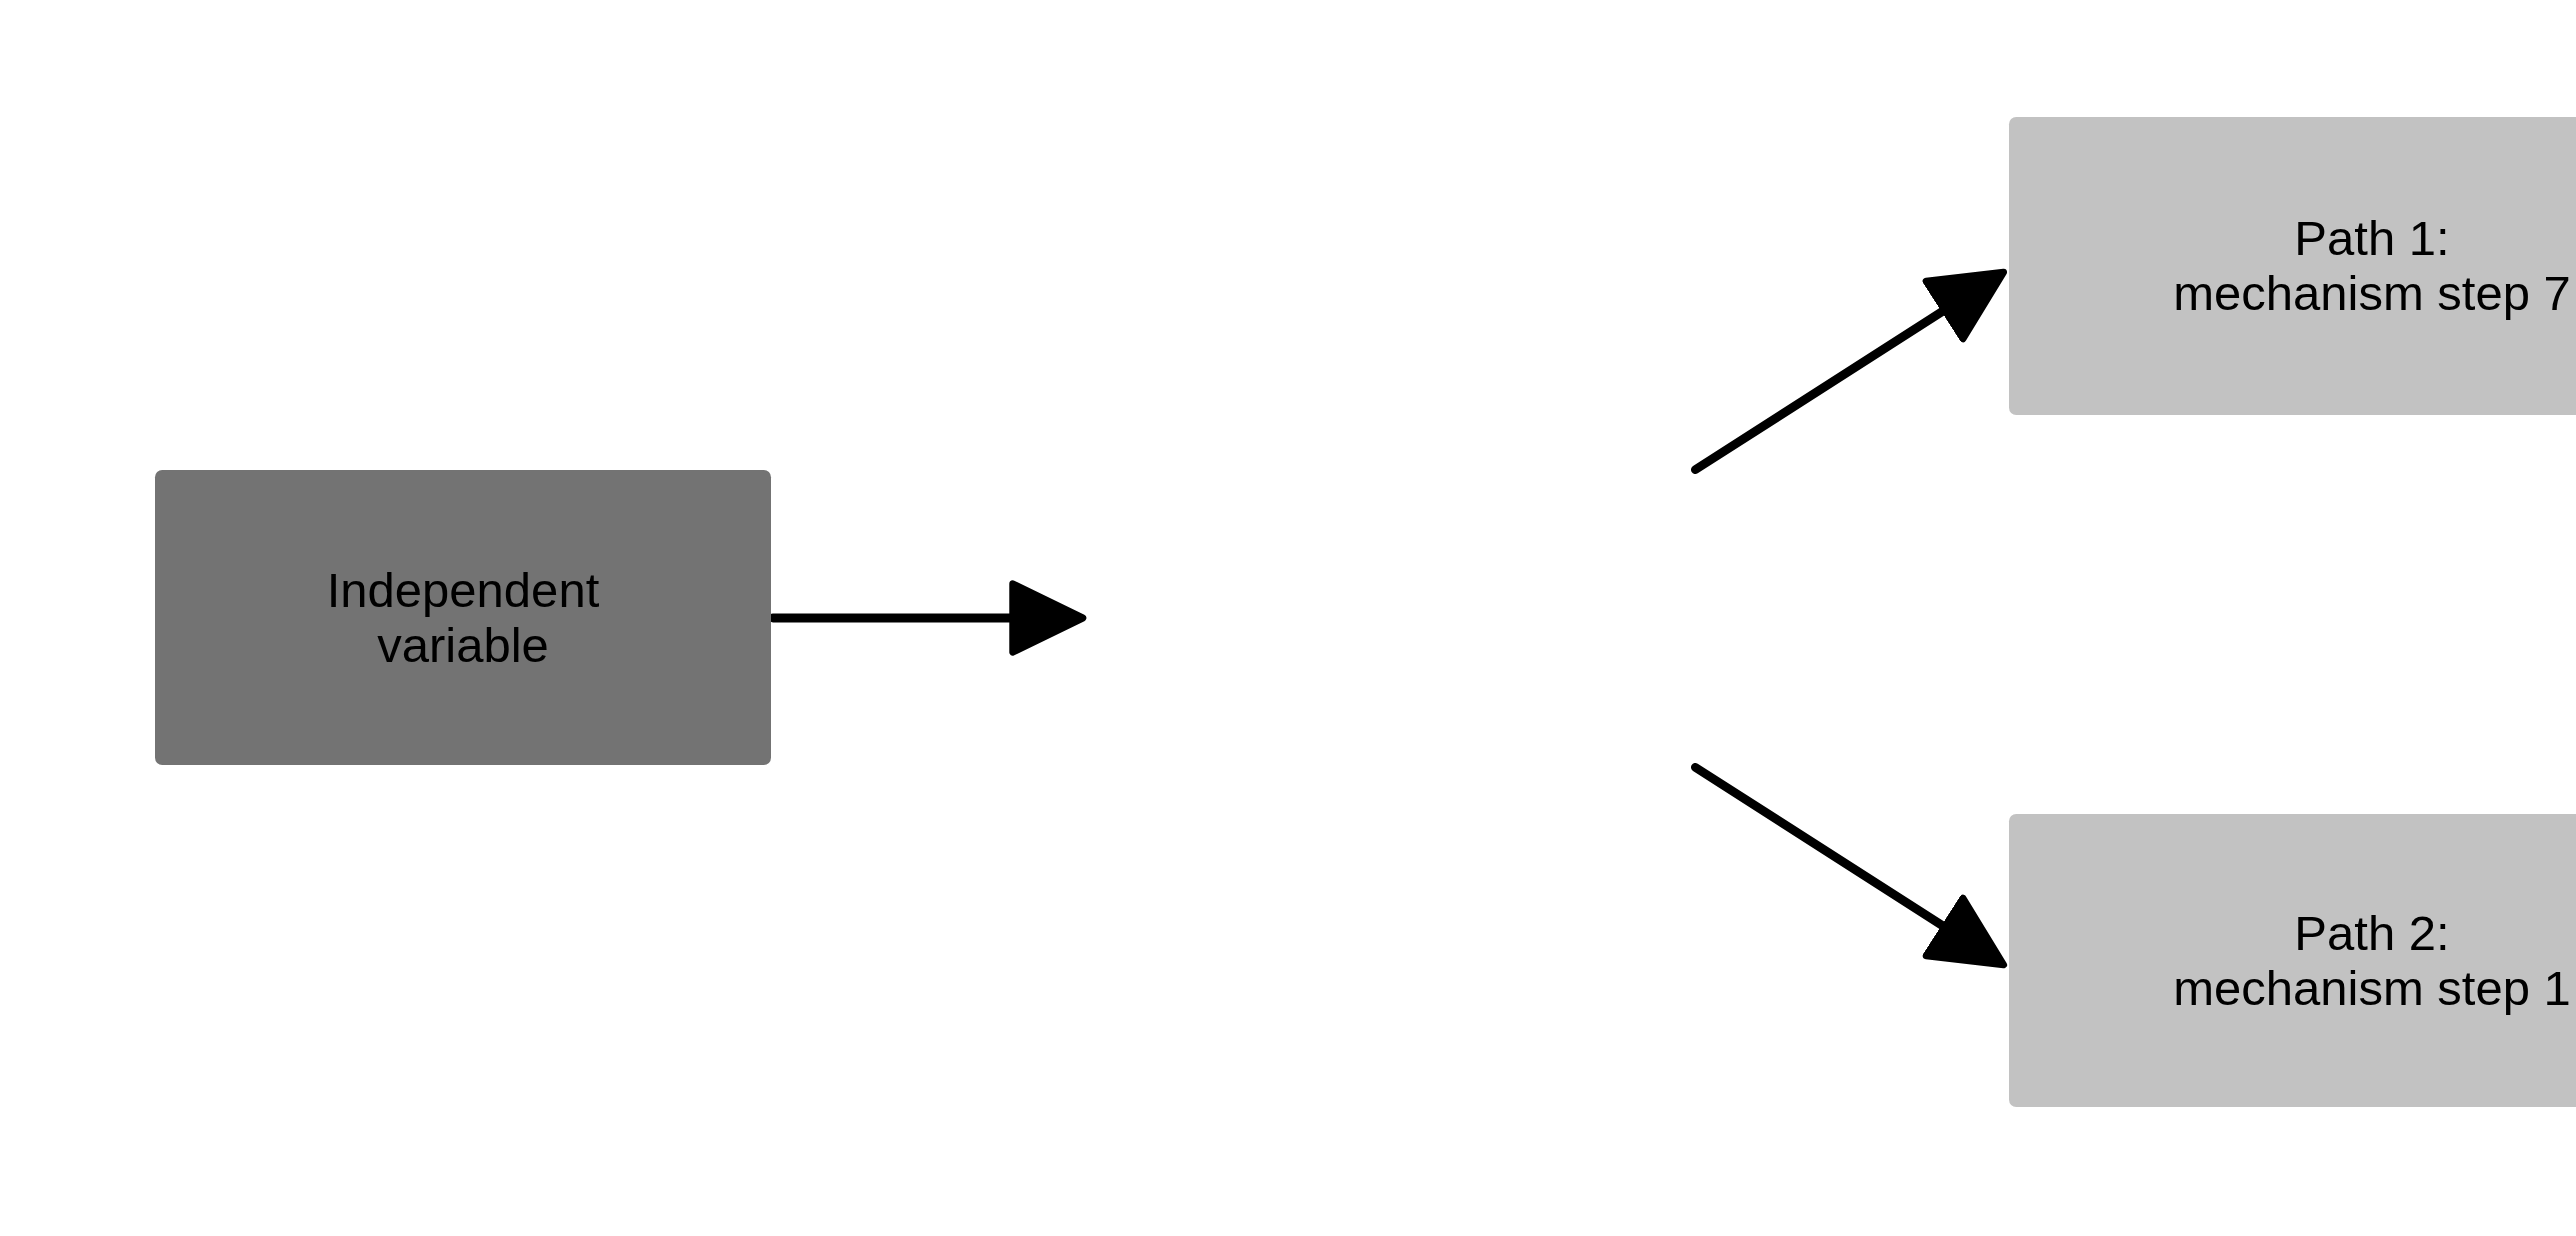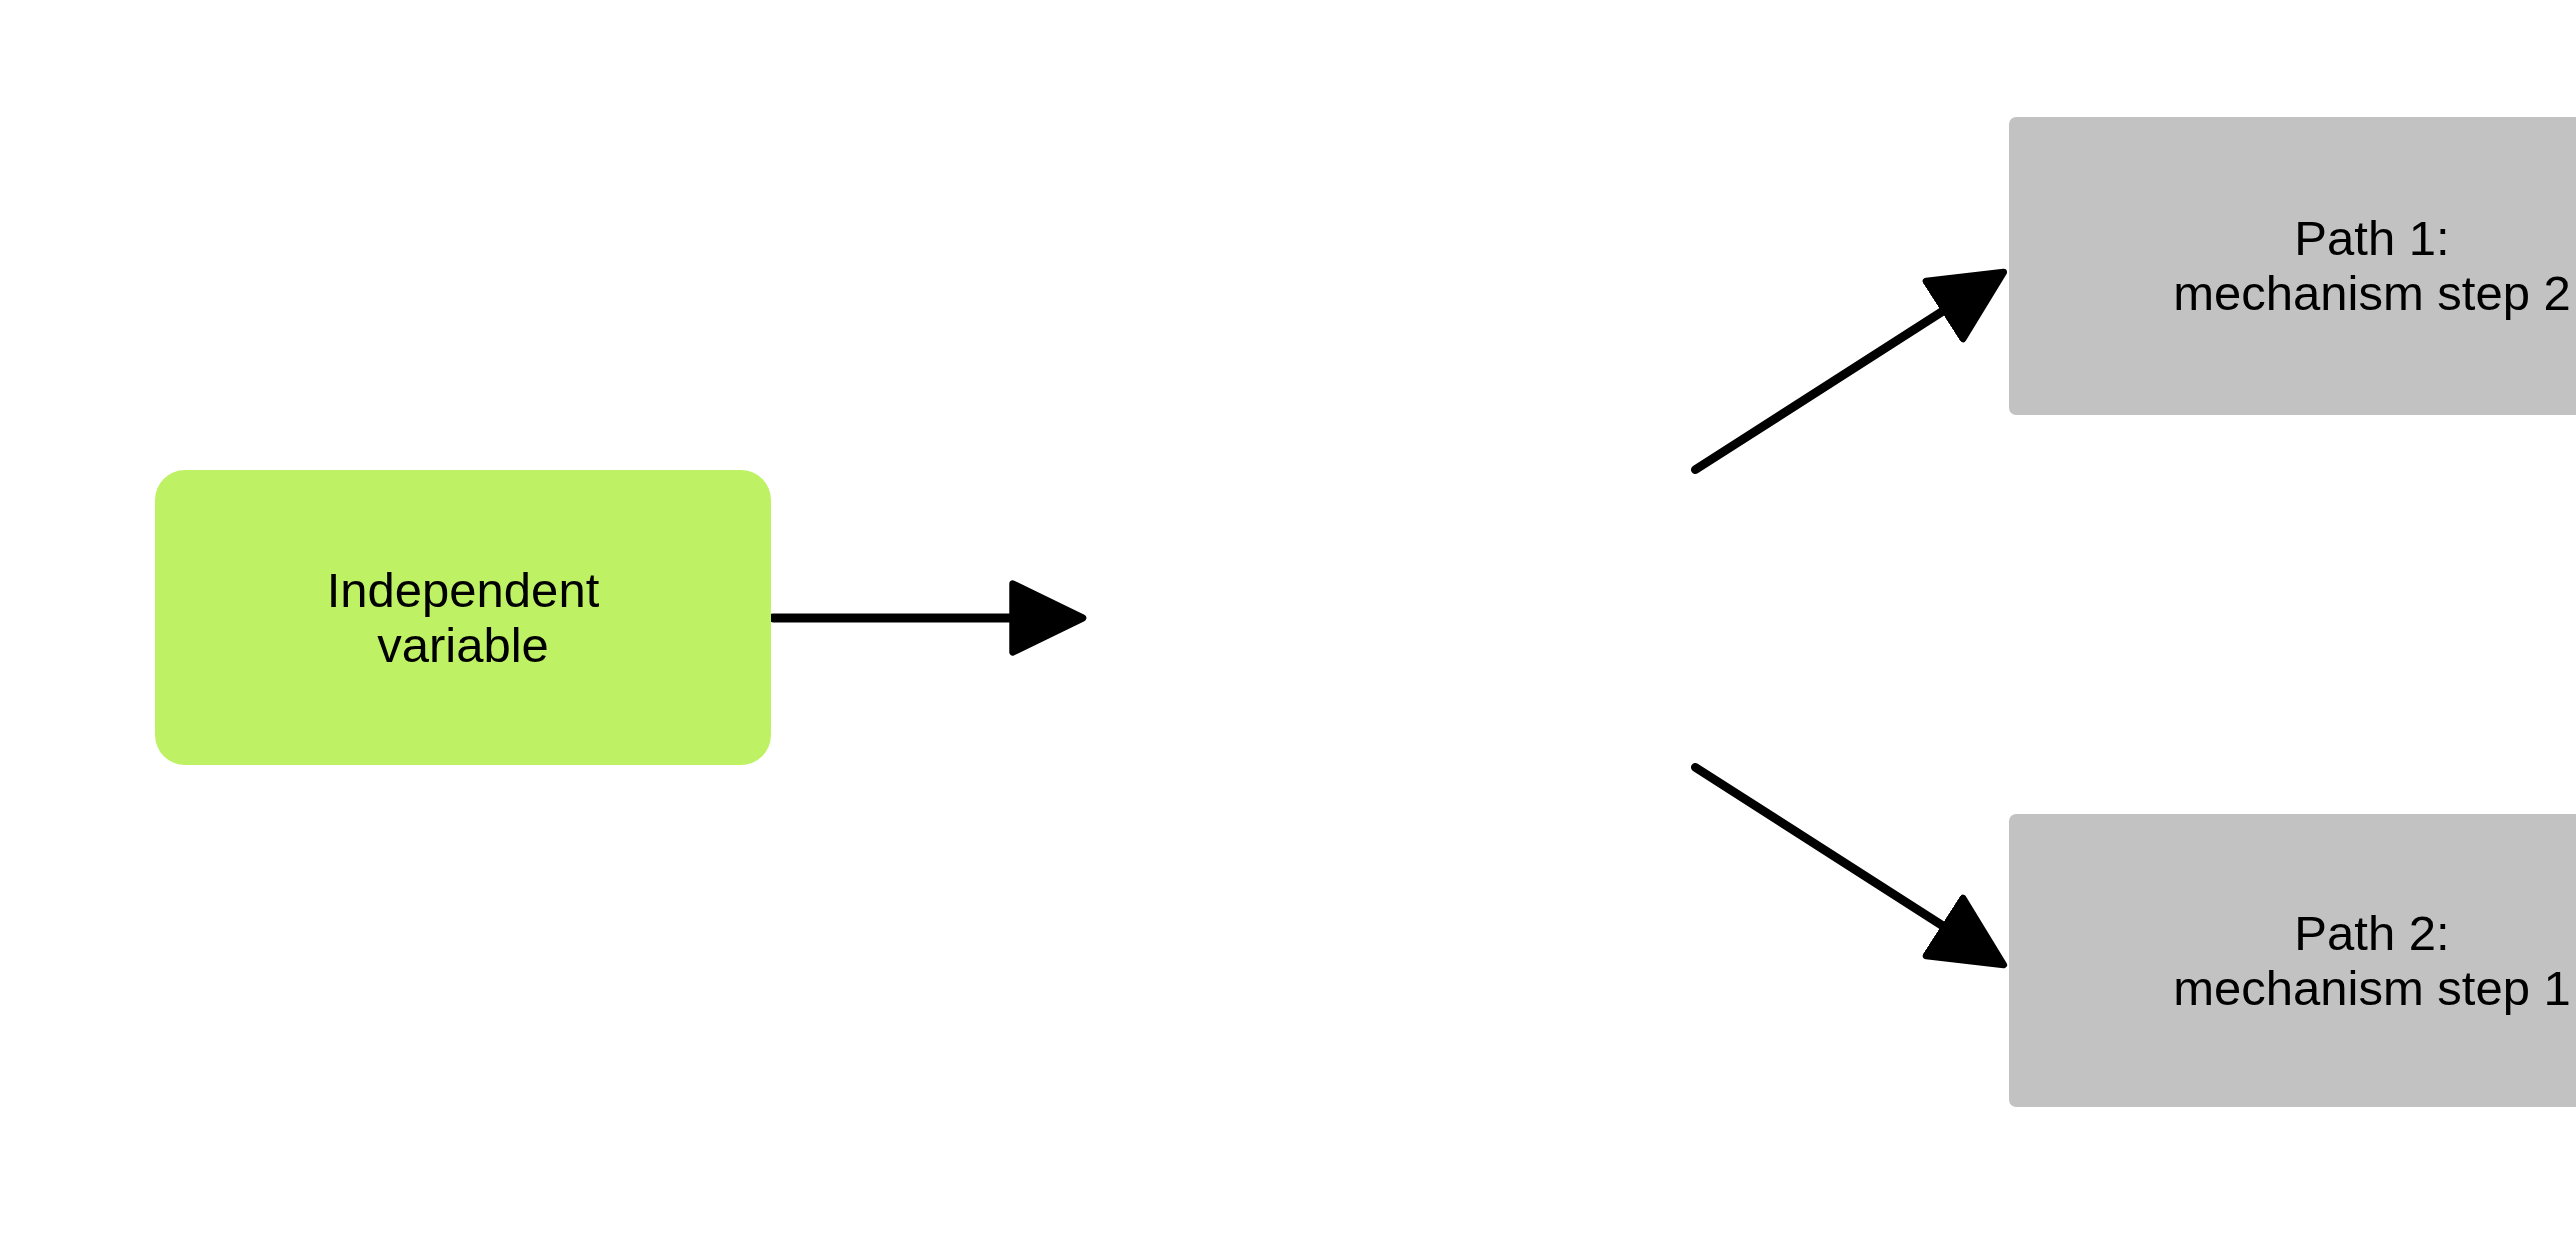--- a/index.html
+++ b/index.html
@@ -31,21 +31,21 @@
     align-items: center;
     justify-content: center;
     text-align: center;
     color: #000000;
     font-size: 49px;
     line-height: 1.12;
     letter-spacing: 0px;
     white-space: pre-line;
     z-index: 2;
   }
-  .node-dark  { background: #bef264; border-radius: 30px; }
+  .node-dark  { background: #737373; }
   .node-light { background: #c2c2c2; }
 
   
   #node-independent-variable { left: 155px;  top: 470px;  width: 616px; height: 295px; }
   #node-shared-mechanism     { left: 1082px; top: 471px;  width: 616px; height: 295px; }
   #node-path-1               { left: 2009px; top: 117px;  width: 726px; height: 298px; }
   #node-path-2               { left: 2009px; top: 814px; width: 726px; height: 293px; }
 </style>
 </head>
 <body>
@@ -71,21 +71,21 @@
   </svg>
 
   <div class="node node-dark" id="node-independent-variable">
     <span>Independent
 variable</span>
   </div>
 
 
   <div class="node node-light" id="node-path-1">
     <span>Path 1:
-mechanism step 2</span>
+mechanism step 7</span>
   </div>
 
   <div class="node node-light" id="node-path-2">
     <span>Path 2:
 mechanism step 1</span>
   </div>
 
 </div>
 
 

